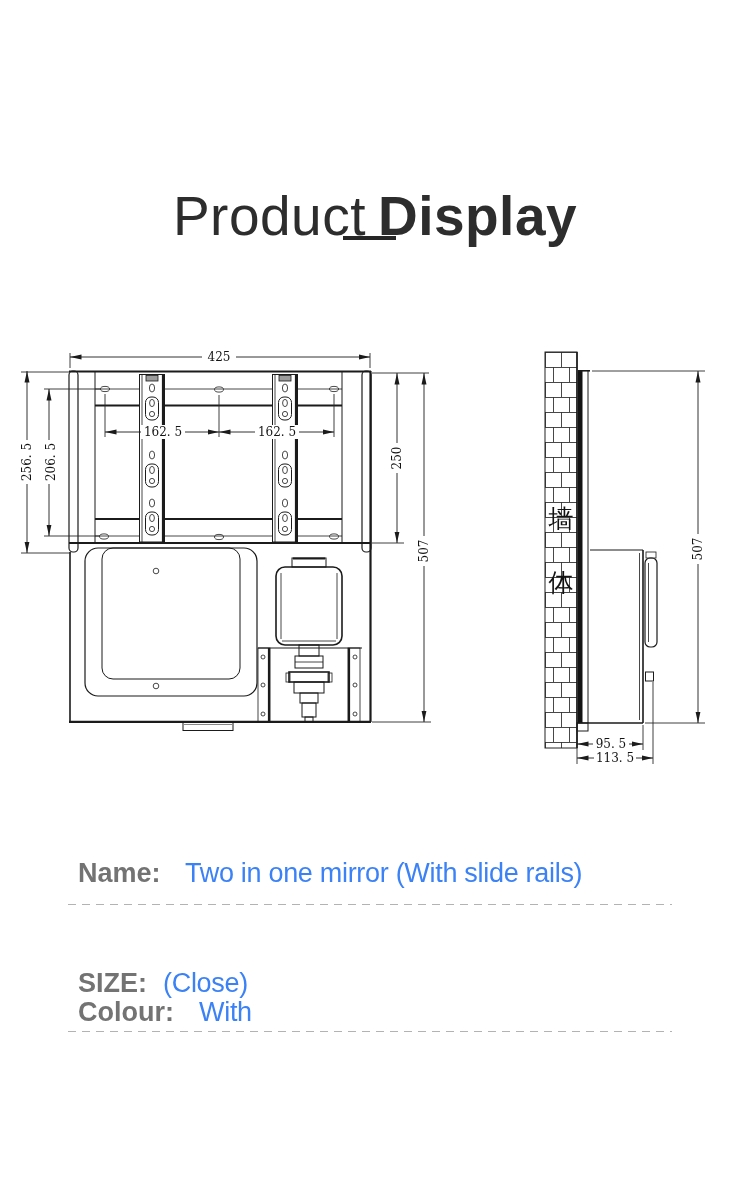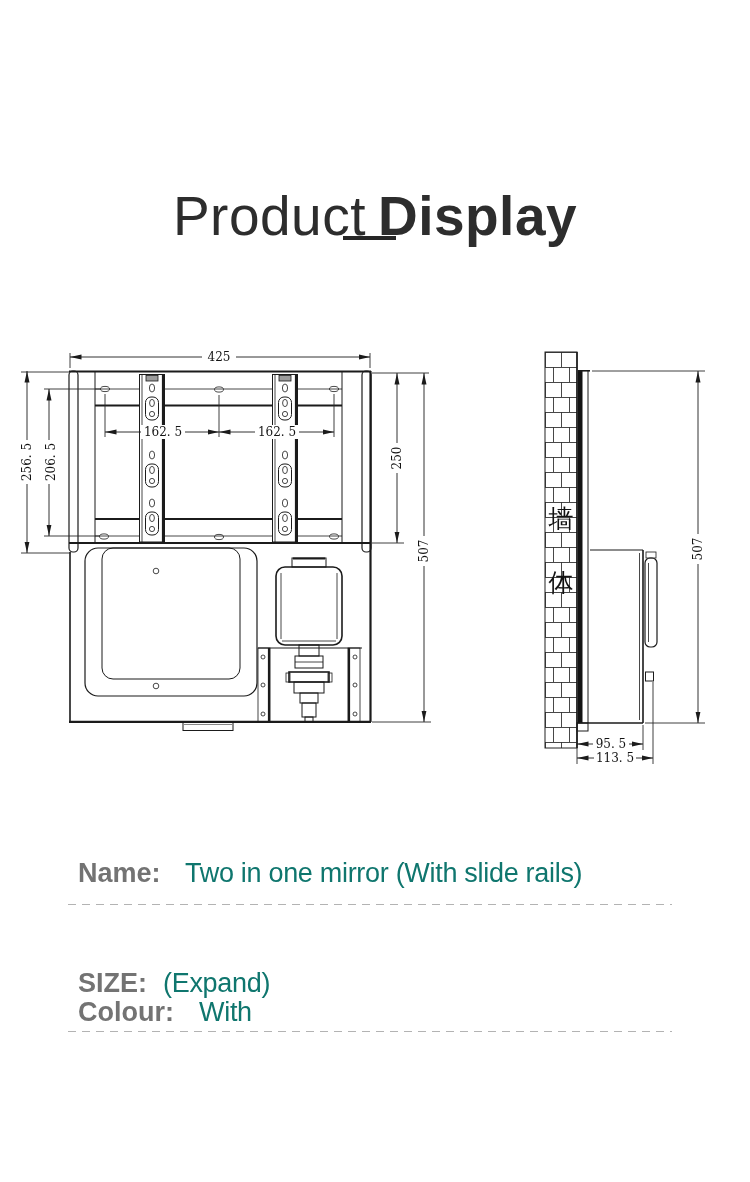--- a/index.html
+++ b/index.html
@@ -20,21 +20,21 @@
   .ln2{stroke:#1b1b1b;stroke-width:2;fill:none;}
   .ln22{stroke:#1b1b1b;stroke-width:2.2;fill:none;}
   .ext{stroke:#2a2a2a;stroke-width:0.9;fill:none;}
   .dim{stroke:#1b1b1b;stroke-width:0.9;fill:none;marker-start:url(#ar);marker-end:url(#ar);}
   .dimtxt{font-family:"DejaVu Serif","Liberation Serif",serif;font-size:12px;fill:#141414;text-anchor:middle;}
   .wbg{fill:#ffffff;}
   .cjk{font-family:"DejaVu Sans","Liberation Sans",sans-serif;font-size:25px;fill:#111;text-anchor:middle;}
   
   .row{position:absolute;left:0;width:750px;height:34px;}
   .lbl{position:absolute;font-weight:700;font-size:27px;color:#737373;}
-  .val{position:absolute;font-weight:400;font-size:27px;color:#0f766e;letter-spacing:-0.3px;}
+  .val{position:absolute;font-weight:400;font-size:27px;color:#3b82f6;letter-spacing:-0.3px;}
   .divider{position:absolute;left:68px;width:604px;height:1px;
            background:repeating-linear-gradient(90deg,#b3b3b3 0 8px,transparent 8px 14px);}
 </style>
 </head>
 <body>
 
 <div id="page">
 
   <div id="title">
     <span class="light">Product</span><span class="bold">Display</span>
@@ -235,21 +235,21 @@
 
   <div class="row" style="top:858px">
     <span class="lbl" style="left:78px">Name:</span>
     <span class="val" style="left:185px">Two in one mirror  (With slide rails)</span>
   </div>
 
   <div class="divider" style="top:904px"></div>
 
   <div class="row" style="top:968px">
     <span class="lbl" style="left:78px">SIZE:</span>
-    <span class="val" style="left:163px">(Expand)</span>
+    <span class="val" style="left:163px">(Close)</span>
   </div>
 
 
   <div class="divider" style="top:1031px"></div>
 
   <div class="row" style="top:997px">
     <span class="lbl" style="left:78px">Colour:</span>
     <span class="val" style="left:199px">With</span>
   </div>
 

